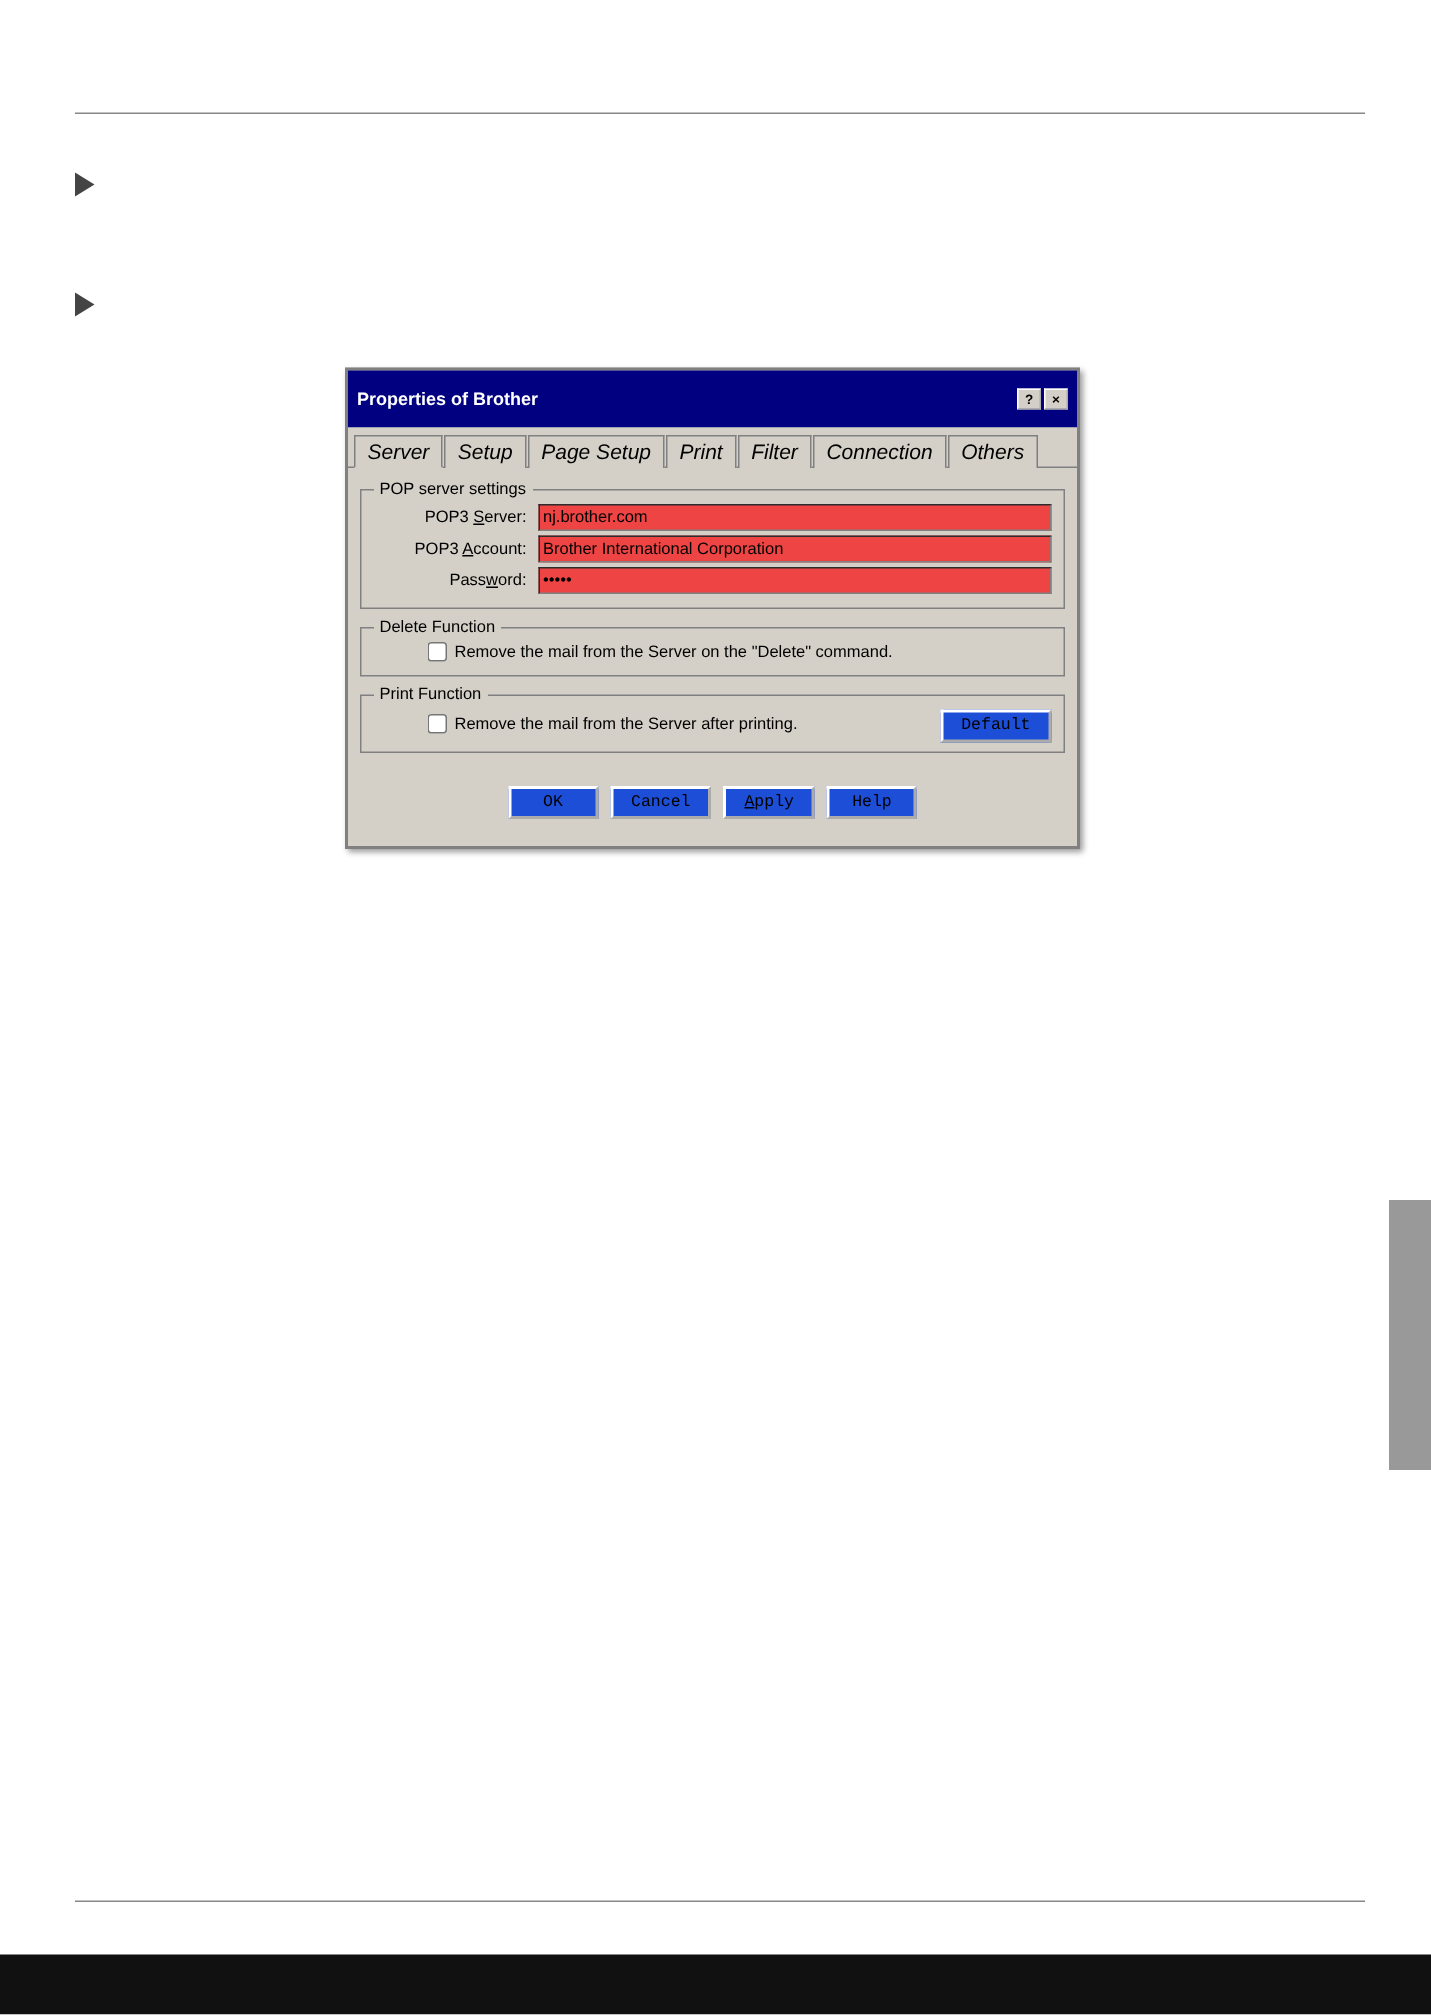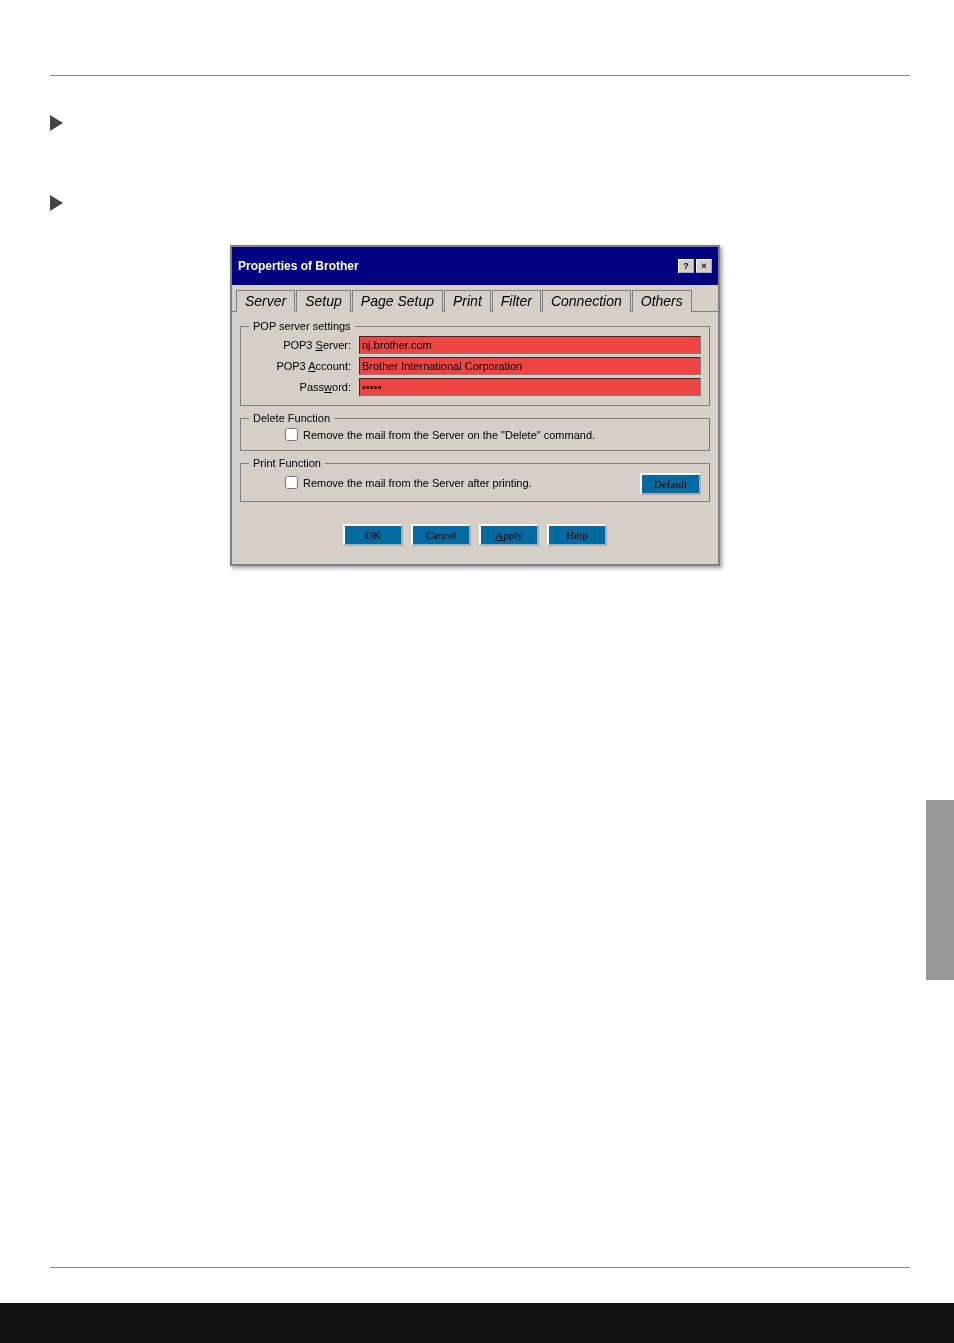--- a/index.html
+++ b/index.html
@@ -207,25 +207,25 @@
       margin-left: 36px;
     }
 
     .checkbox-row input[type="checkbox"] {
       margin-right: 5px;
       width: 13px;
       height: 13px;
     }
 
     .win-btn {
-      background: #0369a1;
+      background: #1d4ed8;
       border: 2px outset #fff;
       padding: 2px 12px;
       font-size: 11px;
-      font-family: Liberation Serif, serif;
+      font-family: Liberation Mono, monospace;
       cursor: pointer;
       min-width: 60px;
       height: 22px;
     }
 
     
     .dialog-buttons {
       display: flex;
       justify-content: center;
       gap: 8px;

